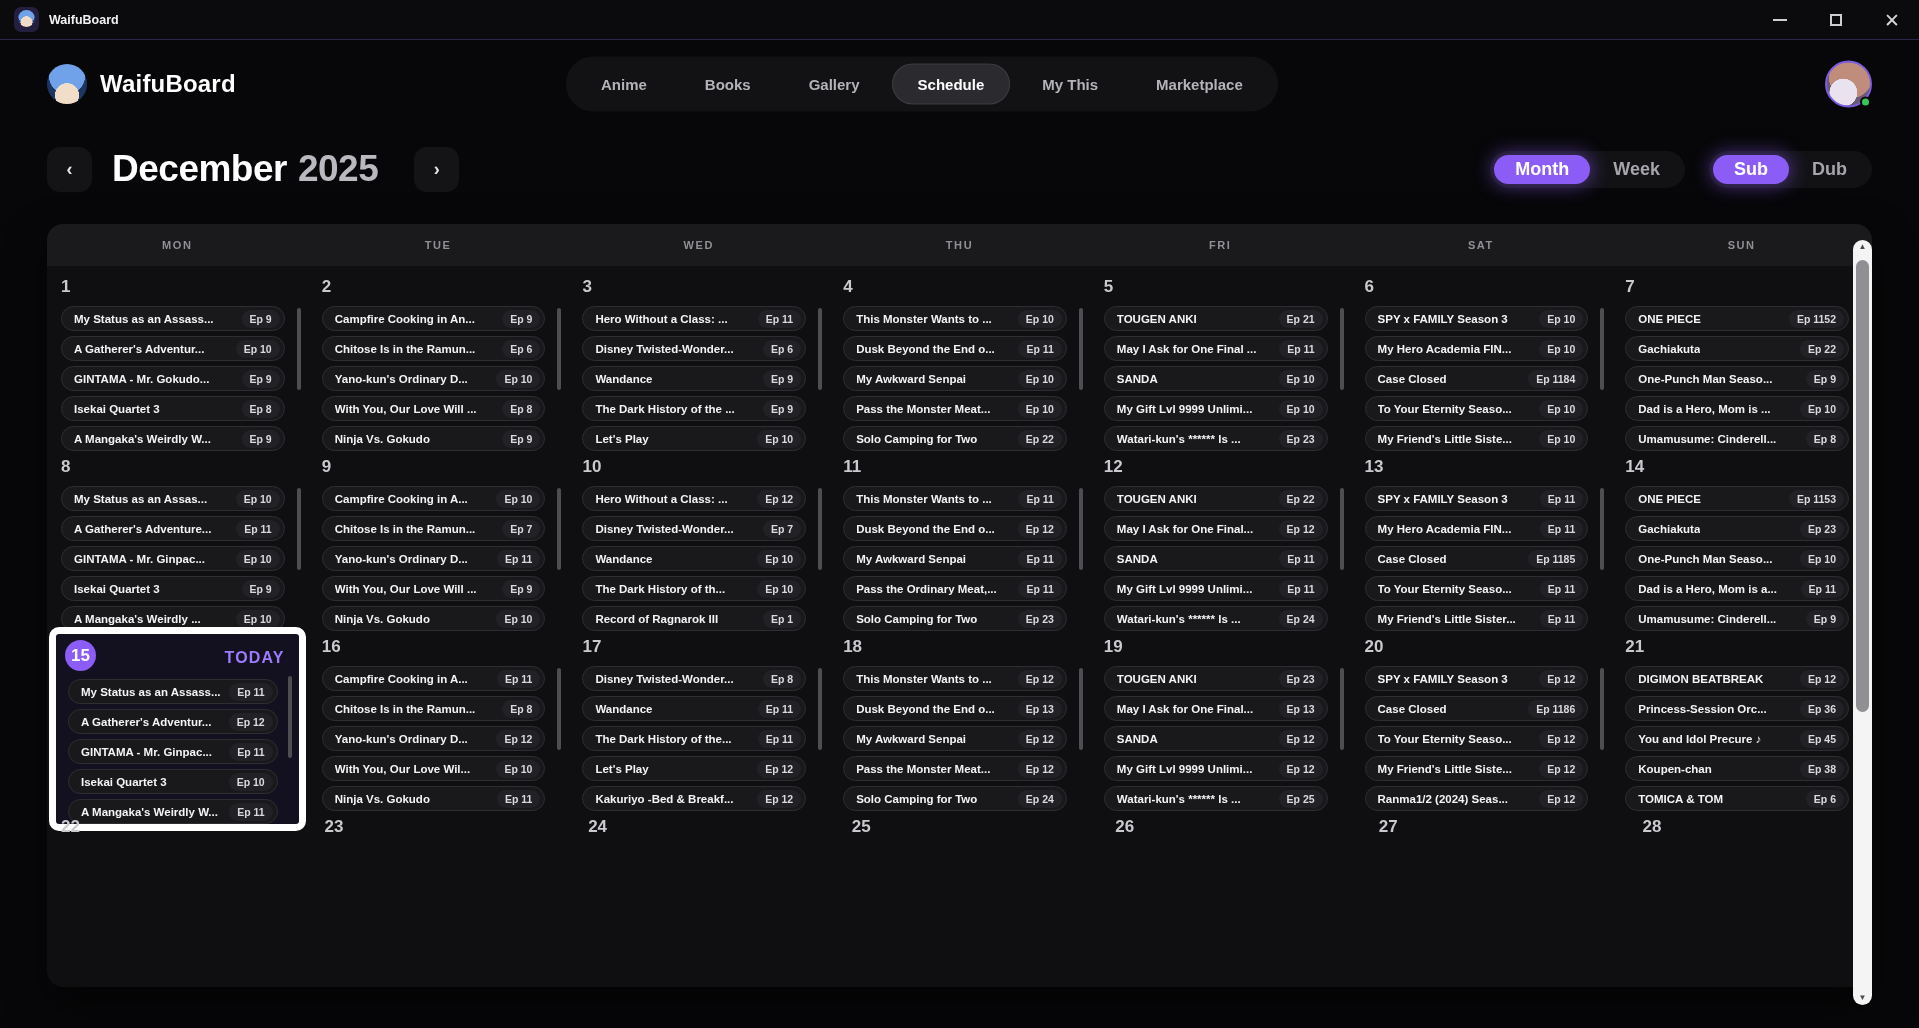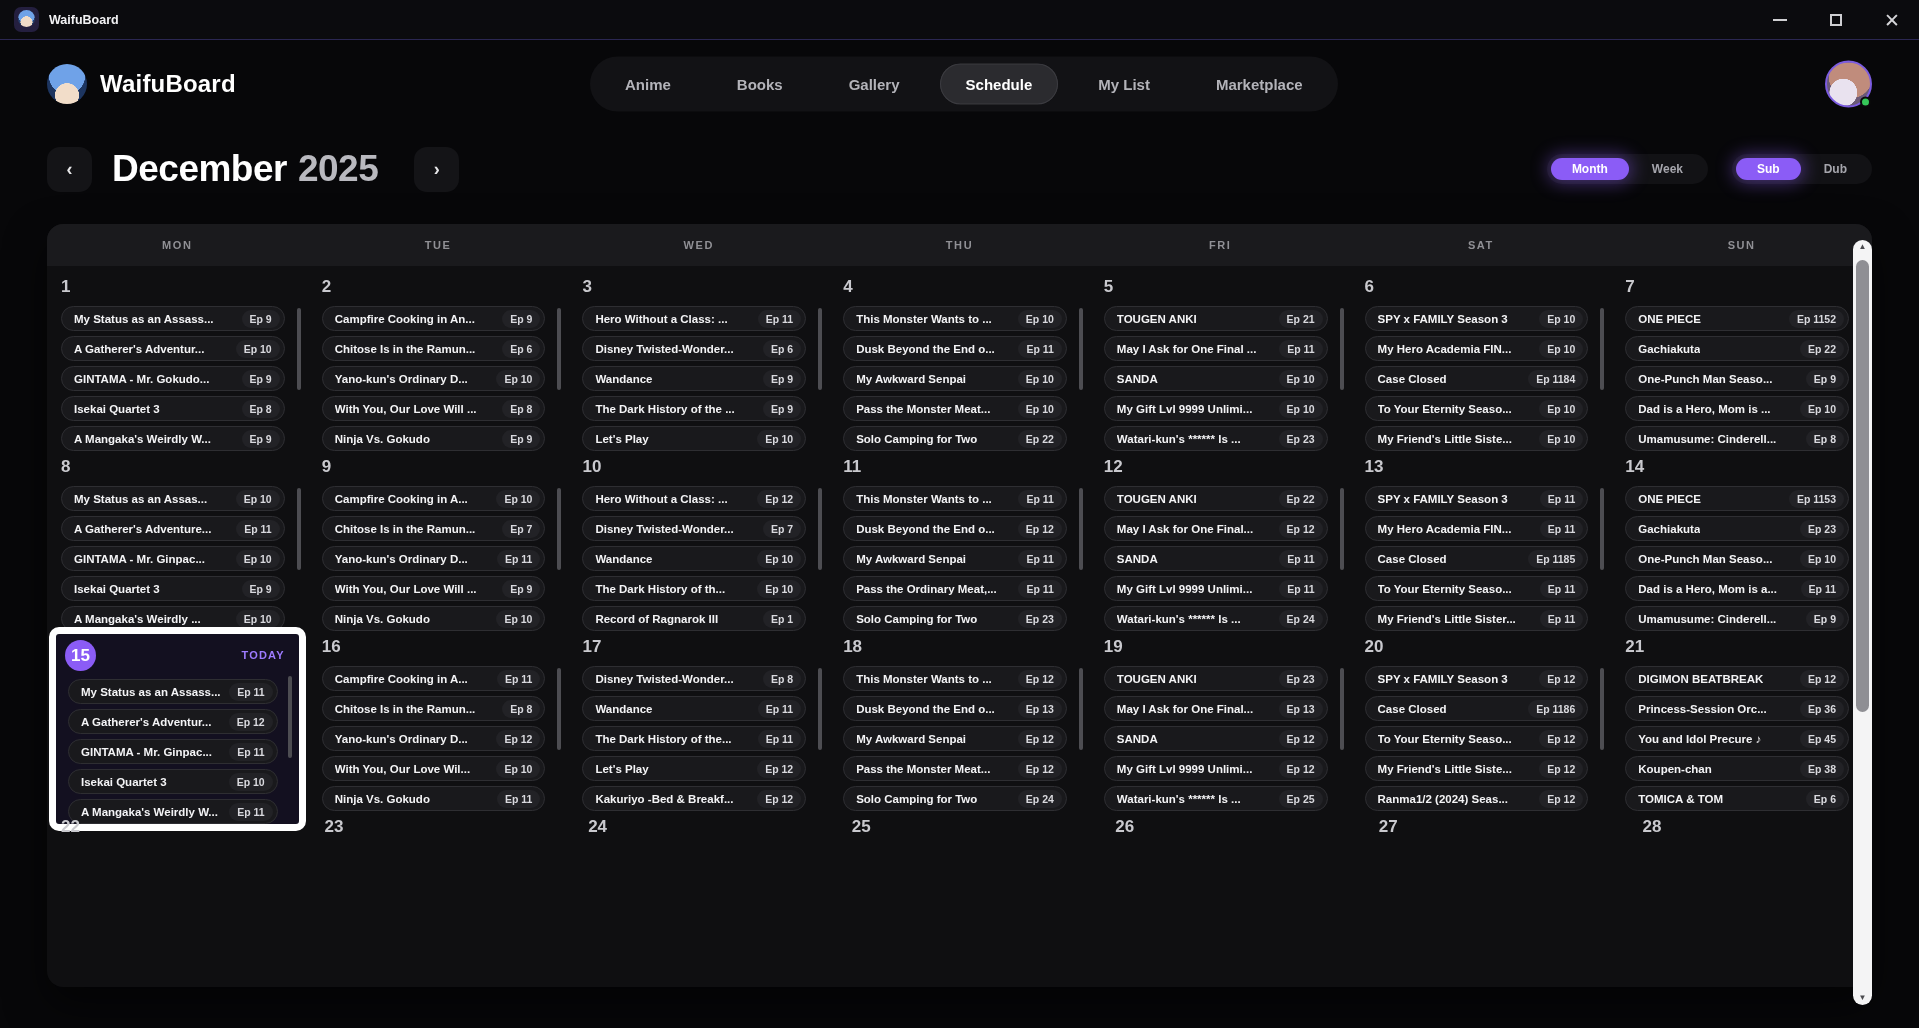--- a/index.html
+++ b/index.html
@@ -16,55 +16,55 @@
   .glyph-min{width:14px;height:2px;background:#cfcfd2;display:block;}
   .glyph-max{width:12px;height:12px;border:2px solid #cfcfd2;display:block;}
   .glyph-close{font-size:19px;line-height:1;color:#d6d6d9;}
 
   
   .nav{height:88px;display:flex;align-items:center;padding:0 47px;position:relative;}
   .brand{display:flex;align-items:center;gap:13px;}
   .brand .logo{width:40px;height:40px;border-radius:50%;position:relative;overflow:hidden;
     background:radial-gradient(circle at 50% 78%,#f2ddc9 0 32%,transparent 33%),radial-gradient(circle at 50% 30%,#6fa2e8 0 52%,transparent 53%),#1d3560;}
   .brand .name{font-size:24px;font-weight:700;letter-spacing:.2px;}
-  .nav-pill{position:absolute;left:590px;top:50%;transform:translateY(-50%);display:flex;align-items:flex-end;gap:14px;background:#121215;border-radius:999px;padding:7px 9px;}
+  .nav-pill{position:absolute;left:566px;top:50%;transform:translateY(-50%);display:flex;align-items:flex-end;gap:6px;background:#121215;border-radius:999px;padding:7px 9px;}
   .nav-item{font-size:15px;font-weight:700;color:#b3b3b9;padding:12px 26px;border-radius:999px;cursor:pointer;white-space:nowrap;}
   .nav-item.active{background:#2b2b2f;color:#fff;box-shadow:inset 0 0 0 1px #3c3c41;}
   .avatar{position:absolute;right:47px;top:50%;transform:translateY(-50%);width:47px;height:47px;border-radius:50%;border:2px solid #7c5ce0;
     background:radial-gradient(circle at 38% 70%,#e9e2ef 0 34%,transparent 35%),radial-gradient(circle at 55% 32%,#c08c7c 0 58%,transparent 59%),#6b5a77;cursor:pointer;}
   .avatar .dot{position:absolute;right:-1px;bottom:-2px;width:11px;height:11px;border-radius:50%;background:#35c759;border:2px solid #0a0a0c;}
 
   
   .toolbar{height:82px;display:flex;align-items:center;padding:0 47px;gap:24px;}
   .navbtn{width:45px;height:45px;border-radius:13px;background:#141417;border:none;color:#e8e8ea;font-size:18px;font-weight:700;cursor:pointer;display:flex;align-items:center;justify-content:center;}
   .month-title{font-size:37px;font-weight:700;letter-spacing:-.5px;display:flex;gap:11px;margin:0 12px 0 -4px;}
   .month-title .yr{color:#b9b9bf;}
   .spacer{flex:1;}
   .toggle-group{display:flex;align-items:center;background:#121215;border-radius:999px;padding:4px;gap:2px;}
-  .toggle-opt{font-size:12px;font-weight:700;color:#a5a5ac;padding:4px 21px;border-radius:999px;cursor:pointer;white-space:nowrap;}
+  .toggle-opt{font-size:18px;font-weight:700;color:#a5a5ac;padding:4px 21px;border-radius:999px;cursor:pointer;white-space:nowrap;}
   .toggle-opt.active{background:#8b5cf6;color:#fff;box-shadow:0 0 18px 3px rgba(139,92,246,.45);}
 
   
   .calendar{margin:14px 47px 0 47px;width:1825px;height:763px;background:#0f0f11;border-radius:16px;display:flex;flex-direction:column;box-shadow:0 18px 40px rgba(0,0,0,.55);}
   .cal-head{height:42px;background:#1a1a1d;border-radius:16px 16px 0 0;display:grid;grid-template-columns:repeat(7,1fr);align-items:center;}
   .cal-head span{font-size:11px;font-weight:700;letter-spacing:1.6px;color:#909095;text-align:center;}
   .cal-body{flex:1;display:flex;flex-direction:column;}
   .week{display:grid;grid-template-columns:repeat(7,1fr);height:180px;}
   .week:last-child{flex:1;height:auto;gap:20px;}
   .day{position:relative;padding:12px 14px 0 14px;}
   .day-num{font-size:17px;font-weight:700;color:#c9c9ce;margin-bottom:11px;line-height:1;}
   .entries{display:flex;flex-direction:column;gap:5px;padding-right:9px;}
   .entry{height:25px;background:#19191c;border:1px solid #2e2e32;border-radius:13px;display:flex;align-items:center;justify-content:space-between;padding:0 4px 0 12px;cursor:pointer;}
   .entry .t{font-size:11.5px;font-weight:700;color:#f4f4f6;white-space:nowrap;overflow:hidden;}
   .entry .ep{font-size:10.5px;font-weight:700;color:#d9d9de;background:#222226;border-radius:10px;padding:3px 8px;margin-left:8px;white-space:nowrap;flex:0 0 auto;}
   .mini-scroll{position:absolute;right:7px;top:42px;width:4px;height:82px;border-radius:2px;background:#4d4d52;}
   
   .day.today{border:7px solid #ffffff;border-radius:10px;background:#131020;margin:1px 2px;padding:9px 12px 0 12px;}
   .day.today .day-num{width:31px;height:31px;border-radius:50%;background:#8b5cf6;color:#fff;display:flex;align-items:center;justify-content:center;margin:-3px 0 8px -3px;}
-  .today-label{position:absolute;top:15px;right:14px;font-size:11px;font-weight:700;letter-spacing:1.2px;color:#9d7bff;}
+  .today-label{position:absolute;top:15px;right:14px;font-size:16px;font-weight:700;letter-spacing:1.2px;color:#9d7bff;}
 
   
   .page-scrollbar{position:absolute;right:47px;top:240px;width:19px;height:765px;background:#f4f4f5;border-radius:10px;display:flex;flex-direction:column;align-items:center;}
   .sb-arrow{font-size:8px;color:#4a4a4e;line-height:1;padding:3px 0;}
   .sb-track{flex:1;width:100%;position:relative;}
   .sb-thumb{position:absolute;left:3px;top:6px;width:13px;height:452px;border-radius:7px;background:#8f8f94;cursor:pointer;}
 </style>
 </head>
 <body>
 
@@ -87,21 +87,21 @@
 <div class="nav">
   <div class="brand">
     <div class="logo"></div>
     <span class="name">WaifuBoard</span>
   </div>
   <div class="nav-pill" id="nav-items">
       <div class="nav-item"><span>Anime</span></div>
       <div class="nav-item"><span>Books</span></div>
       <div class="nav-item"><span>Gallery</span></div>
       <div class="nav-item active"><span>Schedule</span></div>
-      <div class="nav-item"><span>My List</span></div>
+      <div class="nav-item"><span>My This</span></div>
       <div class="nav-item"><span>Marketplace</span></div>
     </div>
   <div class="avatar">
     <div class="dot"></div>
   </div>
 </div>
 
 <div class="toolbar">
   <button class="navbtn">
       <span>‹</span>

